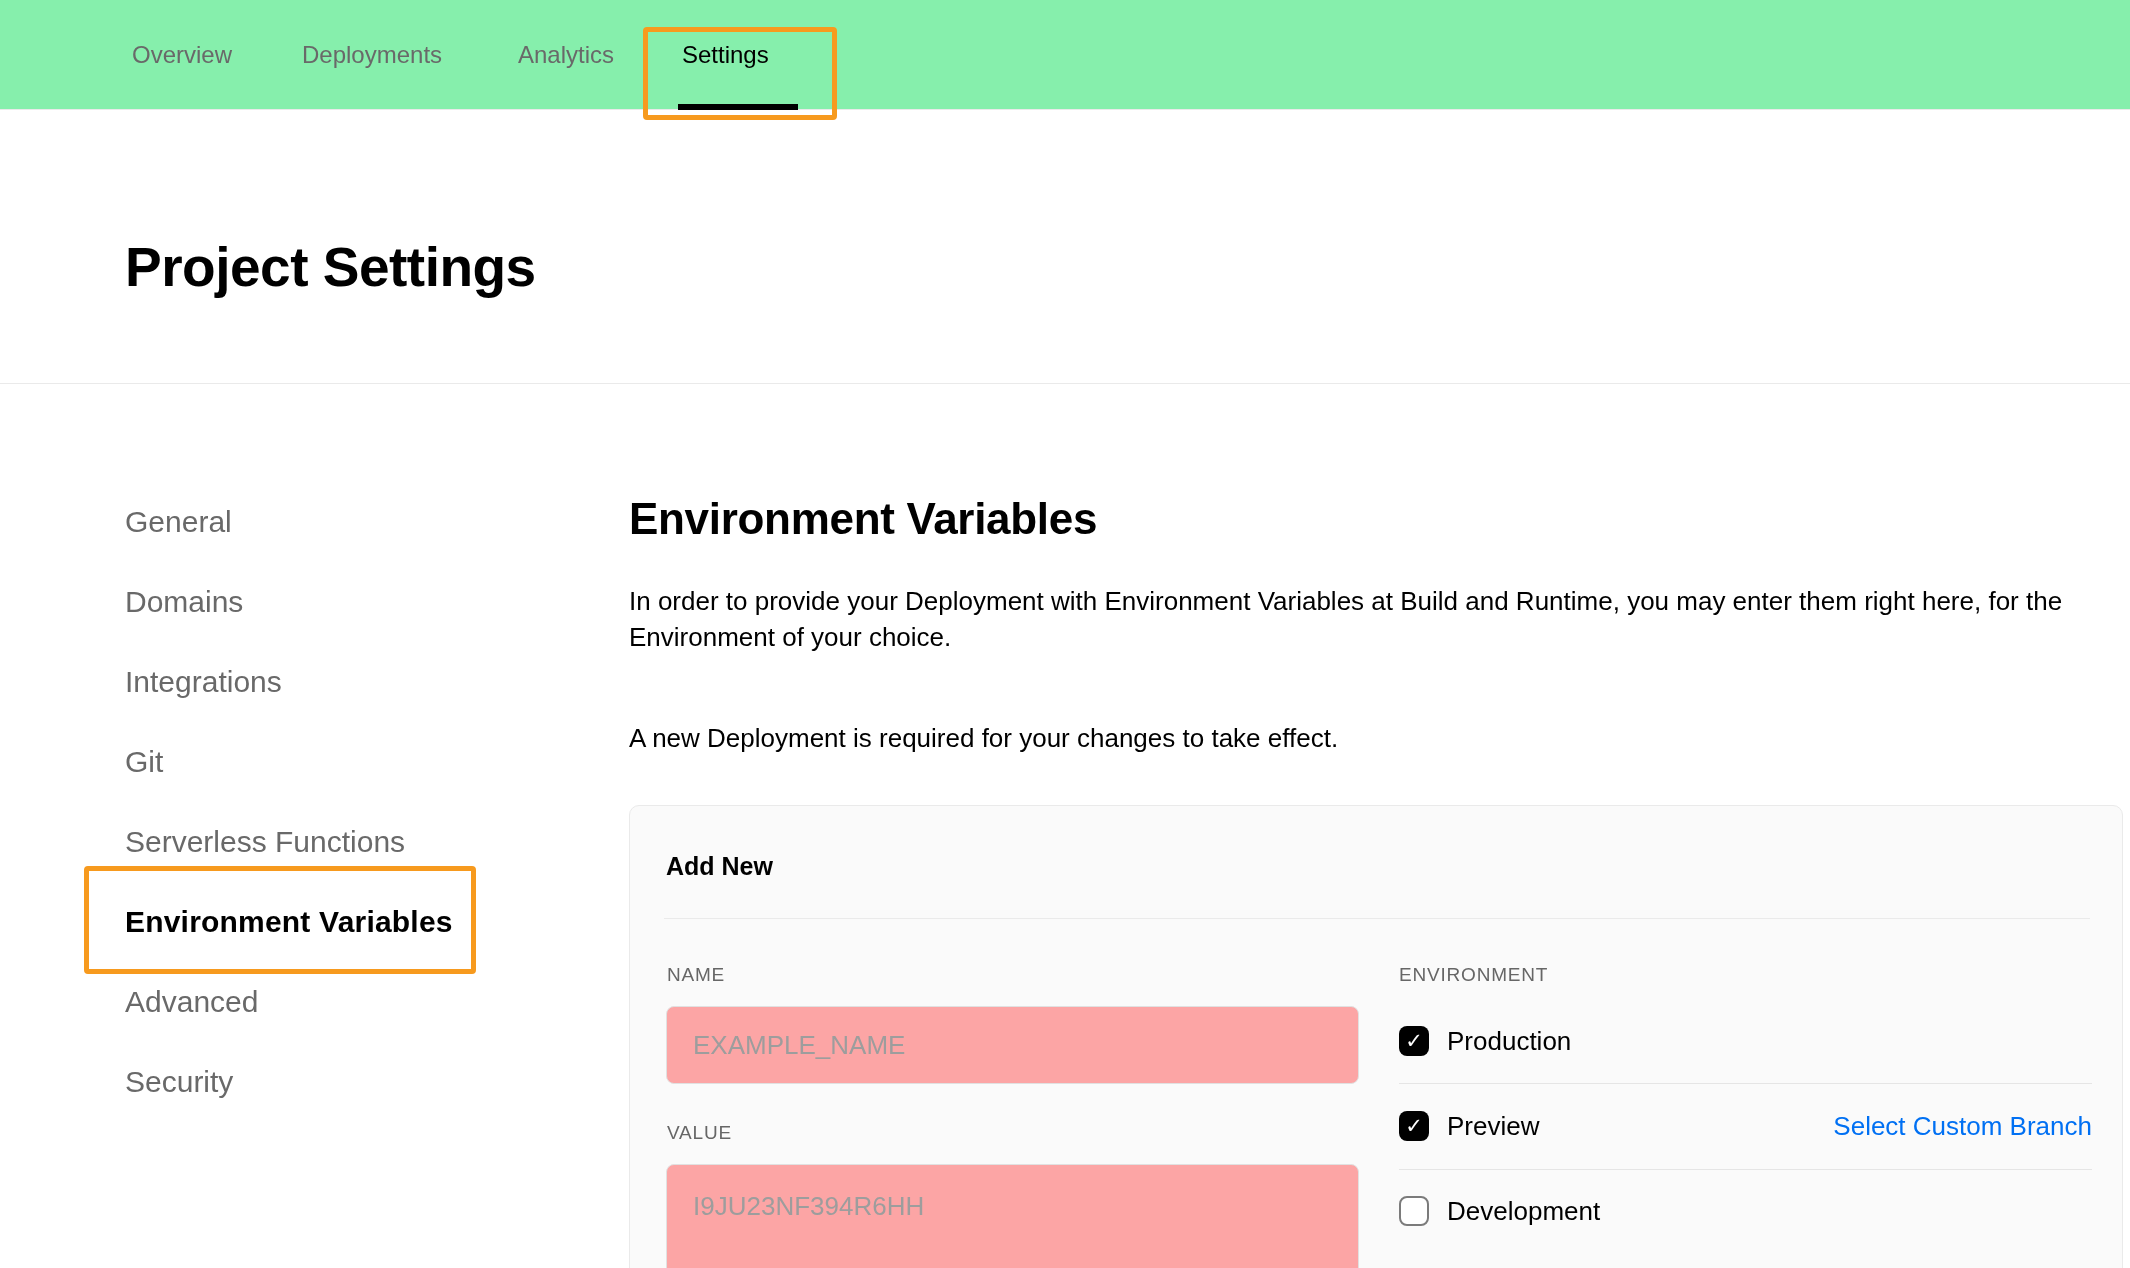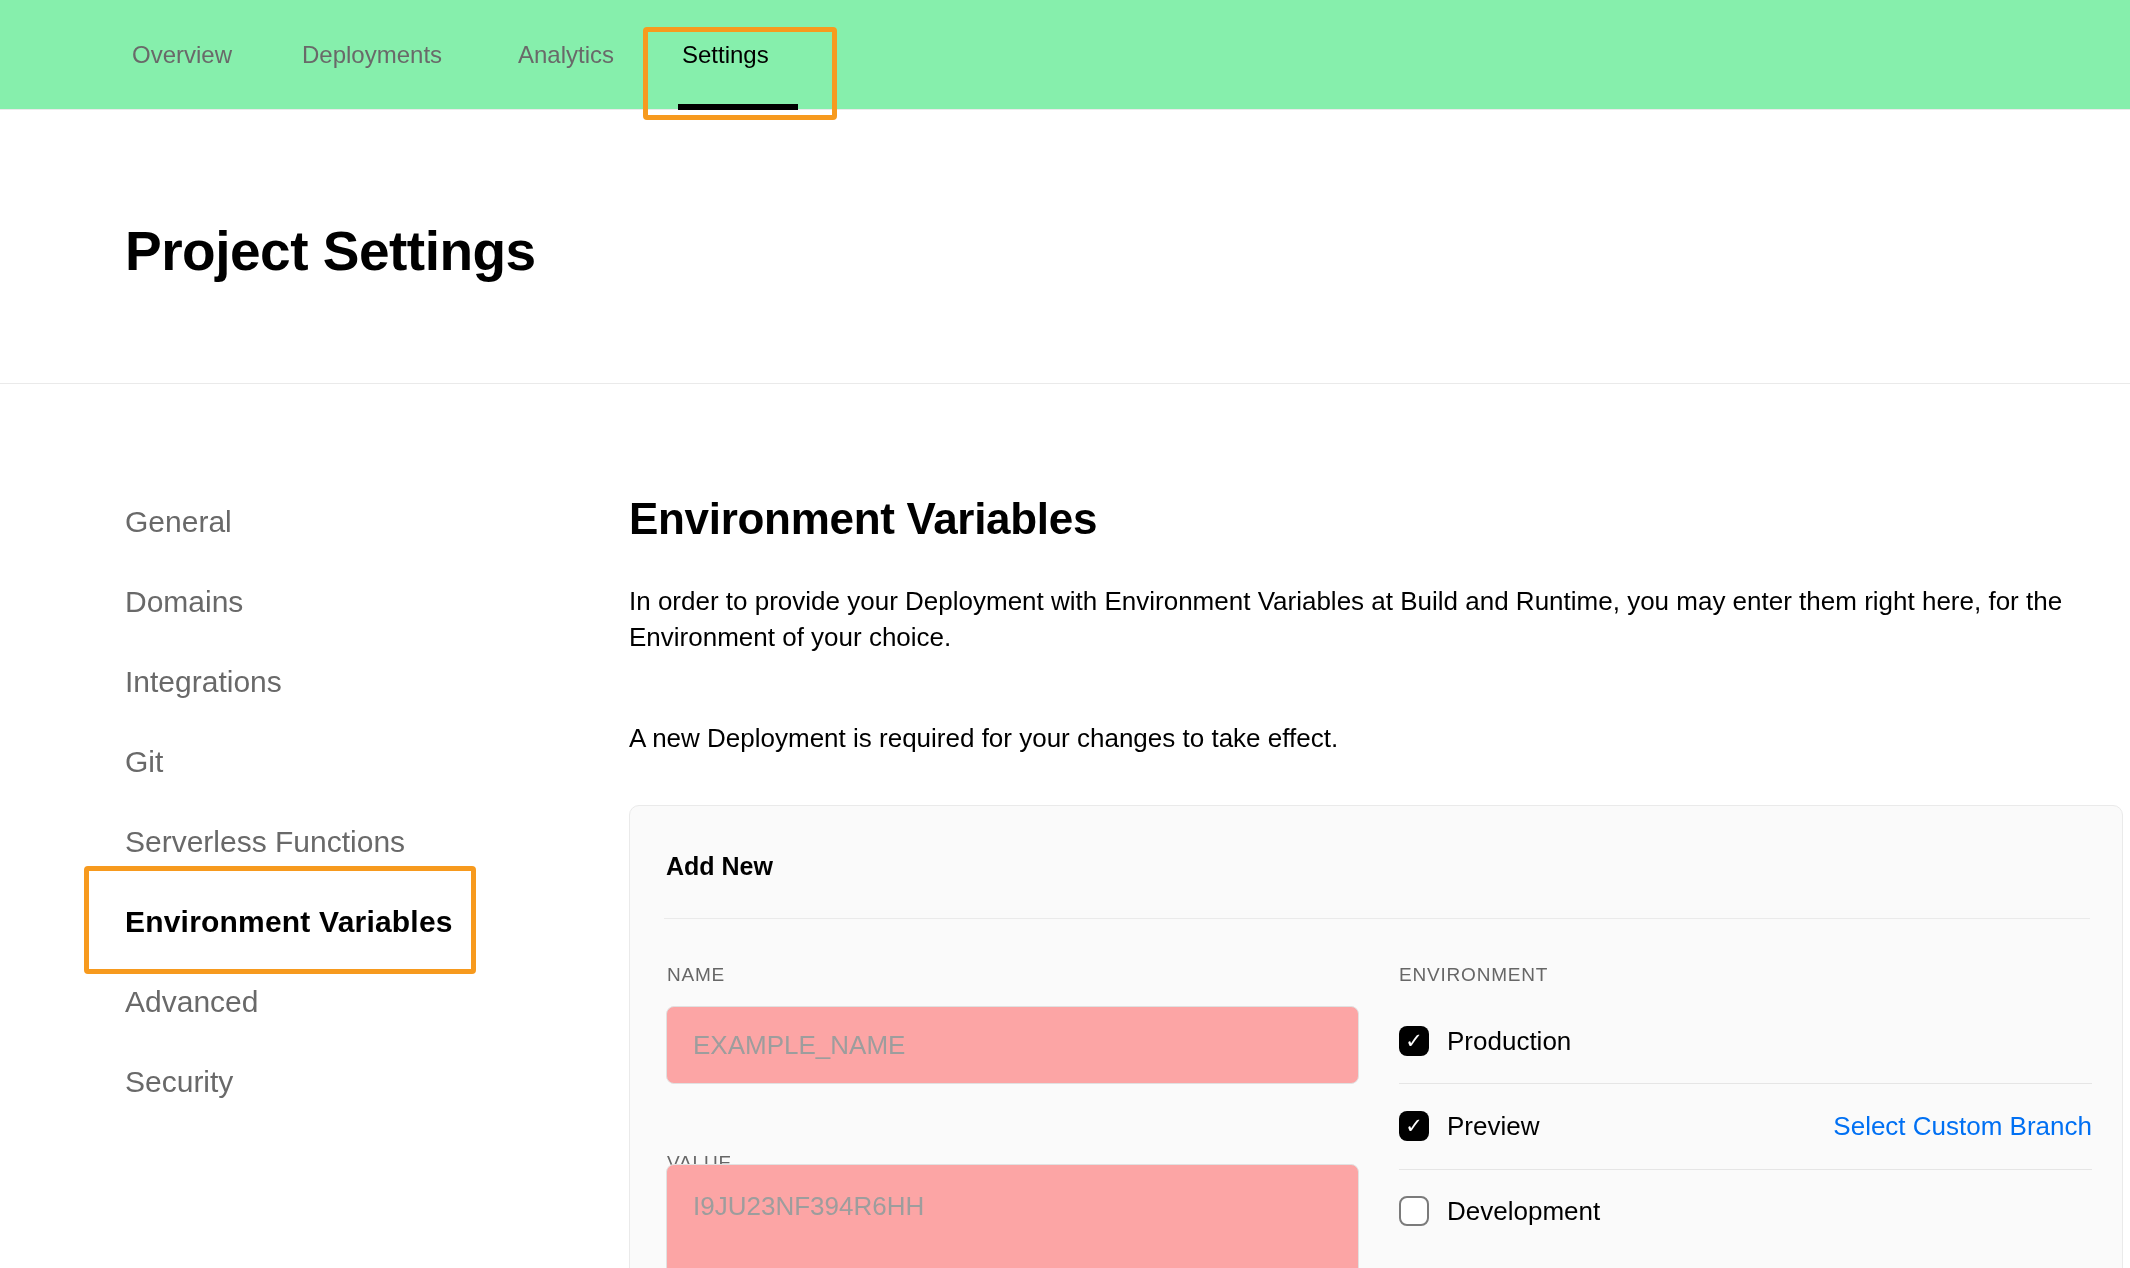--- a/index.html
+++ b/index.html
@@ -63,21 +63,21 @@
   .page-header {
     position: absolute;
     left: 0; top: 111px; right: 0;
     height: 273px;
     background: #fff;
     border-bottom: 1px solid #eaeaea;
   }
   .page-title {
     position: absolute;
     left: 125px;
-    top: 108px;
+    top: 124px;
     margin: 0;
     font-size: 55px;
     font-weight: 700;
     letter-spacing: -0.5px;
     color: #000;
   }
 
   
   .sidebar {
     position: absolute;
@@ -148,21 +148,21 @@
     height: 1px;
     background: #eaeaea;
   }
   .field-label {
     position: absolute;
     font-size: 19px;
     color: #666;
     letter-spacing: 0.8px;
   }
   .name-label  { left: 37px;  top: 158px; }
-  .value-label { left: 37px;  top: 316px; margin-top: 30px; }
+  .value-label { left: 37px;  top: 316px; }
   .env-label   { left: 769px; top: 158px; }
 
   .text-input {
     position: absolute;
     left: 36px;
     width: 693px;
     background: #fca5a5;
     border: 1px solid #e1e1e1;
     border-radius: 8px;
     font-family: "Liberation Sans", "DejaVu Sans", sans-serif;

